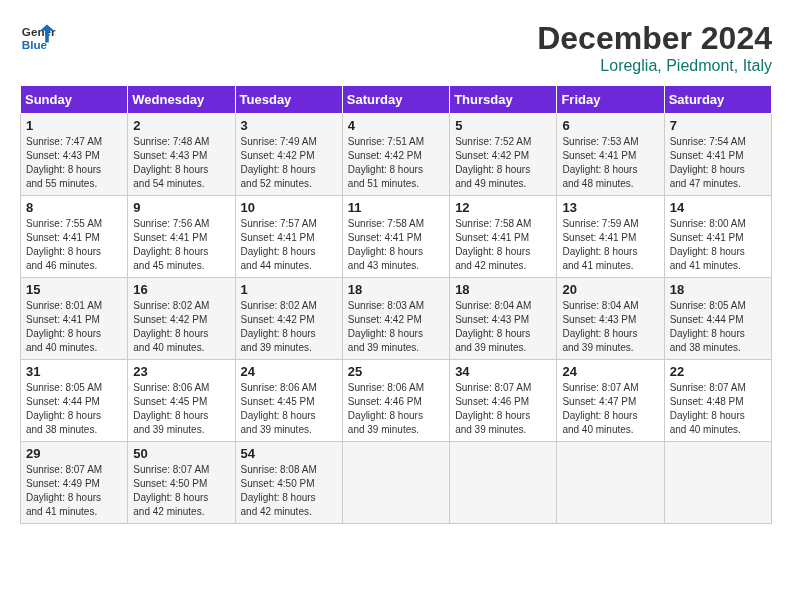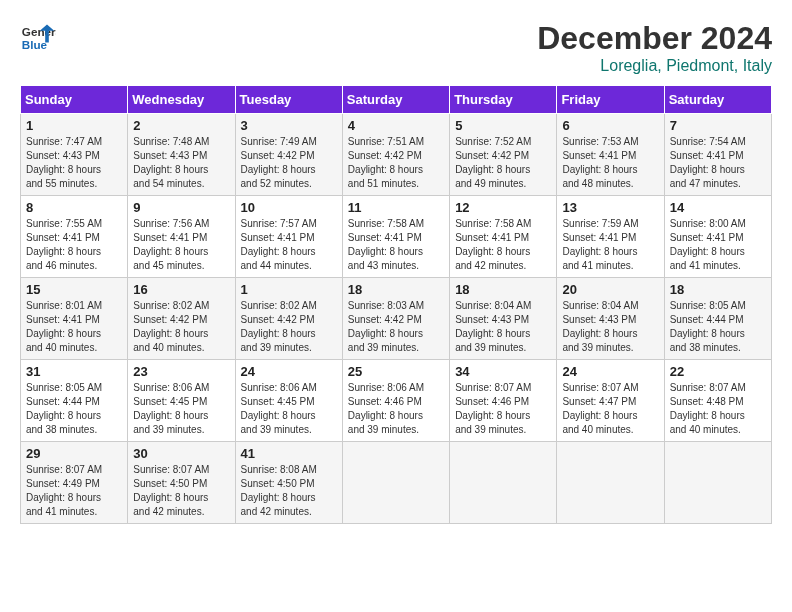--- a/index.html
+++ b/index.html
@@ -236,25 +236,25 @@
         <div class="day-info">Sunrise: 8:07 AM<br>Sunset: 4:48 PM<br>Daylight: 8 hours<br>and 40 minutes.</div>
       </td>
     </tr>
 
     <tr>
       <td>
         <span class="day-number">29</span>
         <div class="day-info">Sunrise: 8:07 AM<br>Sunset: 4:49 PM<br>Daylight: 8 hours<br>and 41 minutes.</div>
       </td>
       <td>
-        <span class="day-number">30</span>
+        <span class="day-number">50</span>
         <div class="day-info">Sunrise: 8:07 AM<br>Sunset: 4:50 PM<br>Daylight: 8 hours<br>and 42 minutes.</div>
       </td>
       <td>
-        <span class="day-number">41</span>
+        <span class="day-number">54</span>
         <div class="day-info">Sunrise: 8:08 AM<br>Sunset: 4:50 PM<br>Daylight: 8 hours<br>and 42 minutes.</div>
       </td>
       <td class="empty-cell"></td>
       <td class="empty-cell"></td>
       <td class="empty-cell"></td>
       <td class="empty-cell"></td>
     </tr>
   </tbody>
 </table>
 

